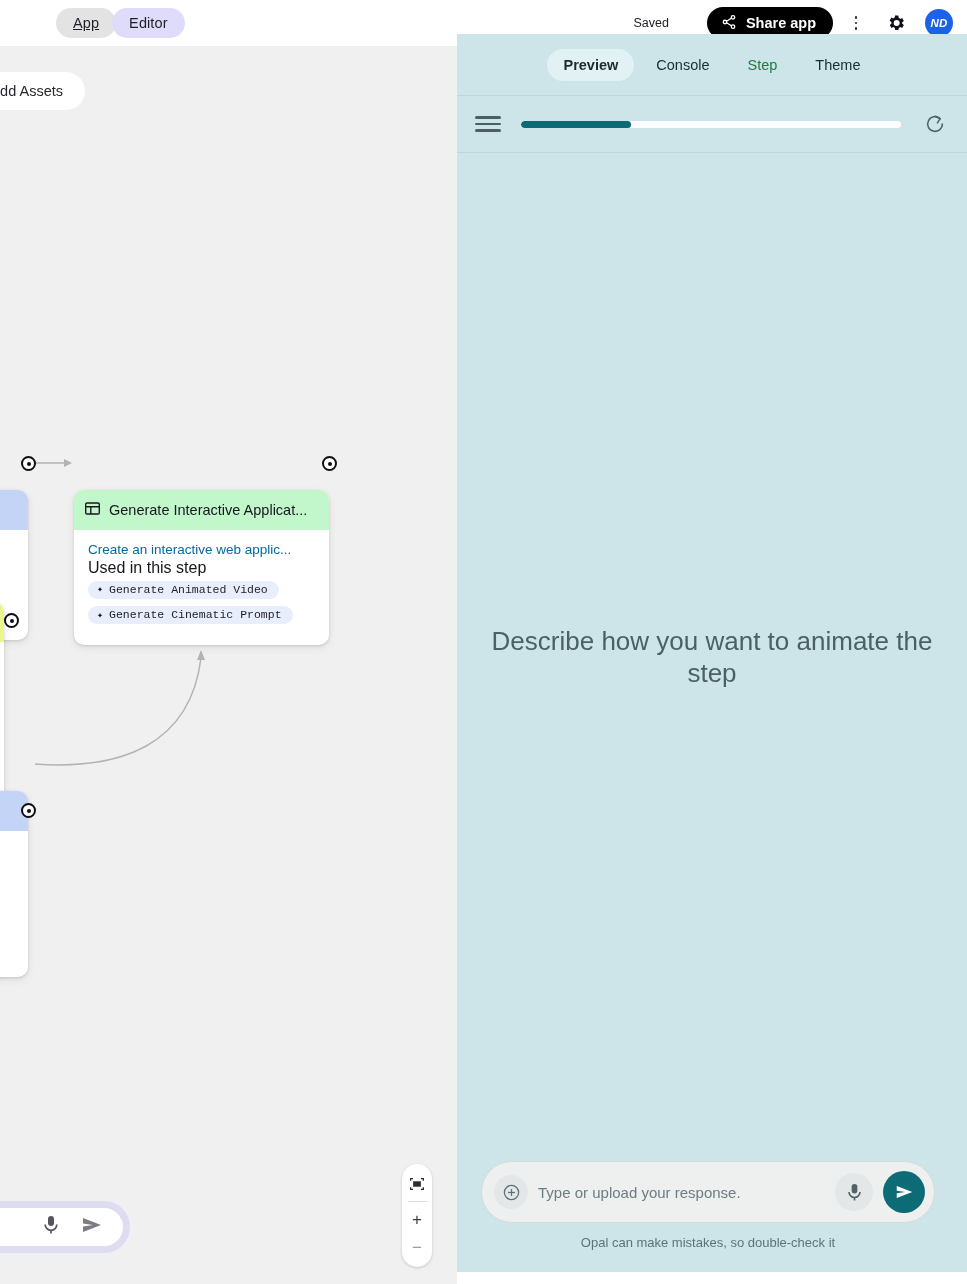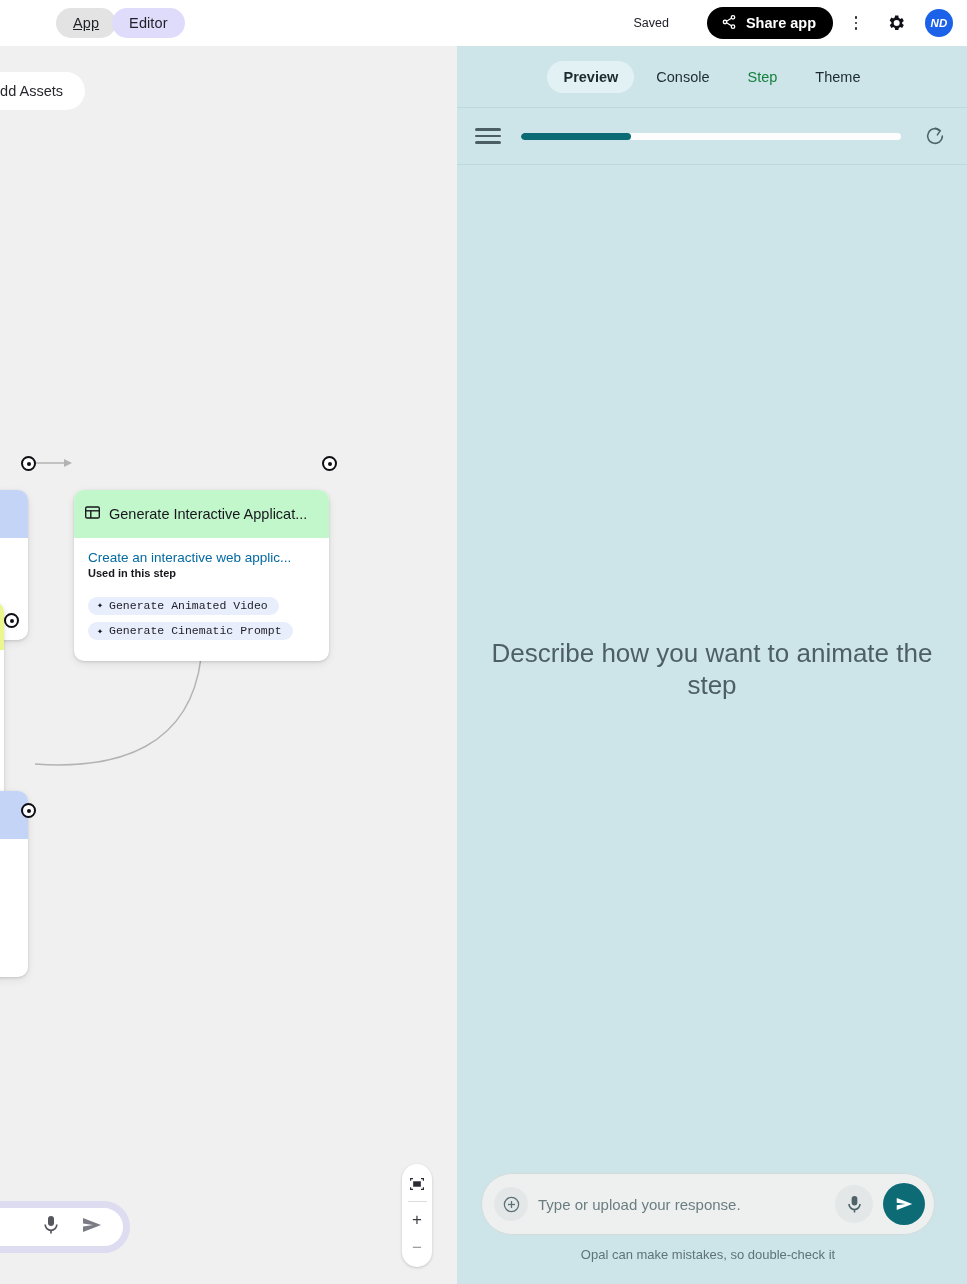--- a/index.html
+++ b/index.html
@@ -66,29 +66,29 @@
     padding-right: 22px; font-size: 14.5px; color: #27272f; cursor: pointer;
   }
 
   
   .node {
     position: absolute; background: #fff; border-radius: 10px;
     box-shadow: 0 1px 3px rgba(0,0,0,.14), 0 3px 10px rgba(0,0,0,.07);
     overflow: hidden;
   }
   .node-head {
-    height: 48px; display: flex; align-items: center; gap: 8px;
+    height: 40px; display: flex; align-items: center; gap: 8px;
     padding: 0 10px; font-size: 14.5px; color: #17171d; white-space: nowrap;
   }
   .node-head.green { background: #c2f7cb; }
   .node-head.blue  { background: #c3d4f7; }
   .node-head.lime  { background: #eaf78d; }
   .node-body { padding: 12px 14px 16px 14px; }
   .node-desc { font-size: 13.5px; color: #0369a1; margin-bottom: 2px; }
-  .node-sub { font-size: 11px; font-weight: bold; color: #17171d; margin-bottom: 15px; }
+  .node-sub { font-size: 16px; font-weight: normal; color: #17171d; margin-bottom: 1px; }
   .chip {
     display: inline-flex; align-items: center; gap: 6px;
     background: #e9eefc; border-radius: 11px; padding: 2px 11px 3px 9px;
     font-family: "Liberation Mono", monospace; font-size: 11.5px;
     color: #1d1d26; margin-bottom: 5px;
   }
   .chip .spark { font-size: 10px; color: #101018; }
 
   .port {
     position: absolute; width: 15px; height: 15px; border-radius: 50%;
@@ -116,21 +116,21 @@
   .voice-pill {
     position: absolute; left: -70px; top: 1155px;
     width: 200px; height: 52px; border-radius: 26px;
     background: #fff; border: 7px solid #dedcf0;
     display: flex; align-items: center; justify-content: flex-end;
     gap: 20px; padding-right: 20px;
   }
 
   
   .preview {
-    position: absolute; left: 457px; top: 46px; width: 510px; height: 1238px;
+    position: absolute; left: 457px; top: 34px; width: 510px; height: 1238px;
     background: #cde5e9; display: flex; flex-direction: column;
   }
   .preview-tabs {
     height: 62px; display: flex; align-items: center; justify-content: center;
     gap: 6px; border-bottom: 1px solid #bdd8dd;
   }
   .ptab {
     height: 32px; padding: 0 16px; border-radius: 16px; border: none;
     background: none; font-size: 14.5px; color: #1c2b2e; cursor: pointer;
   }

